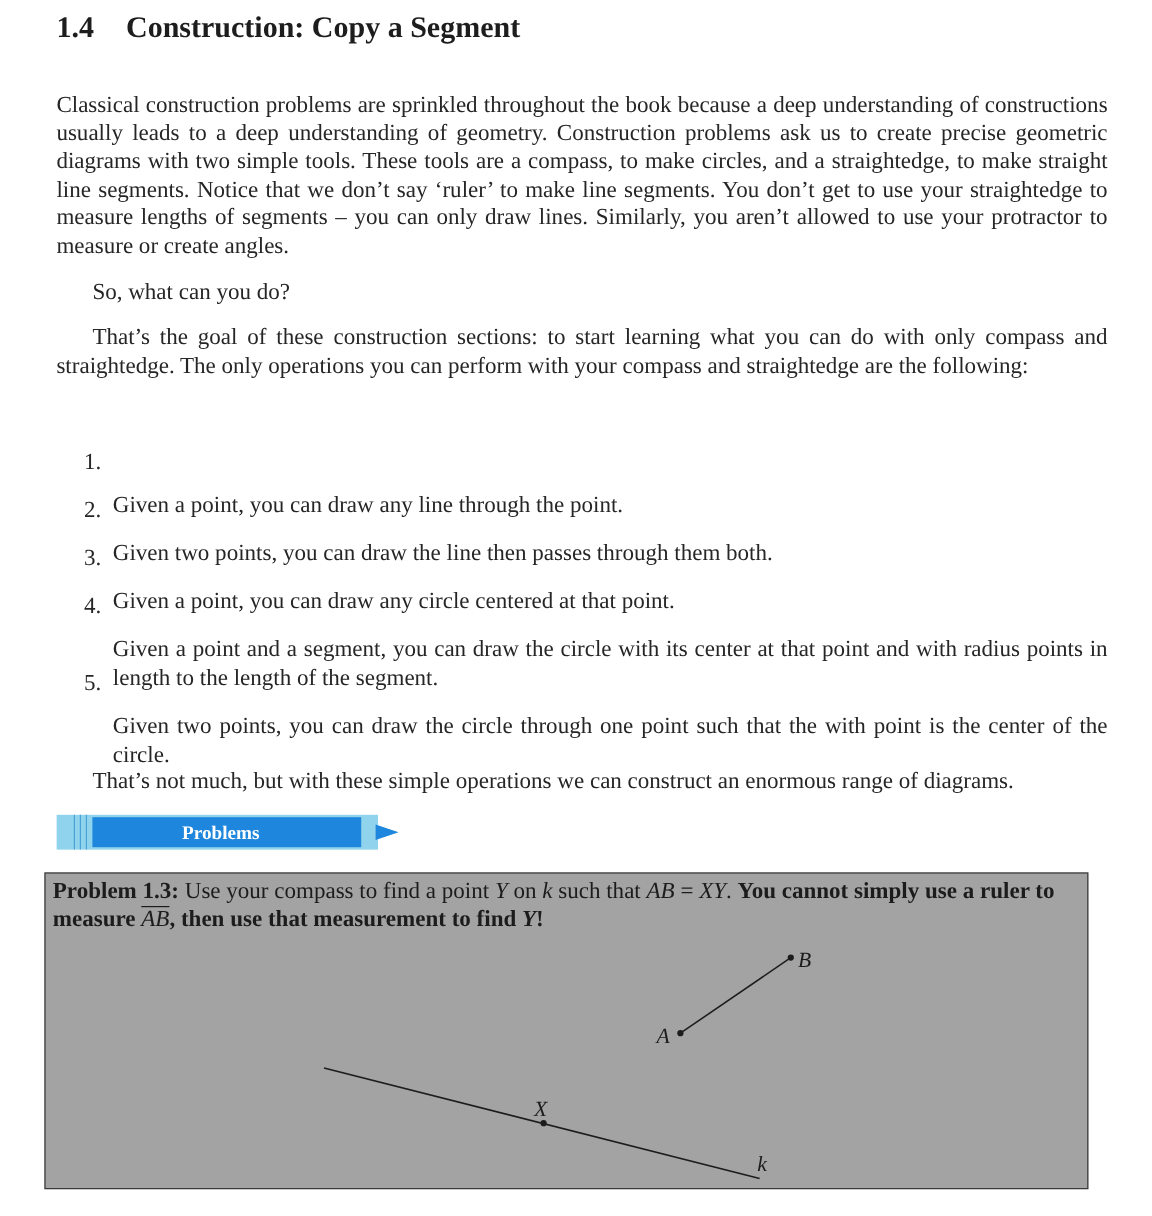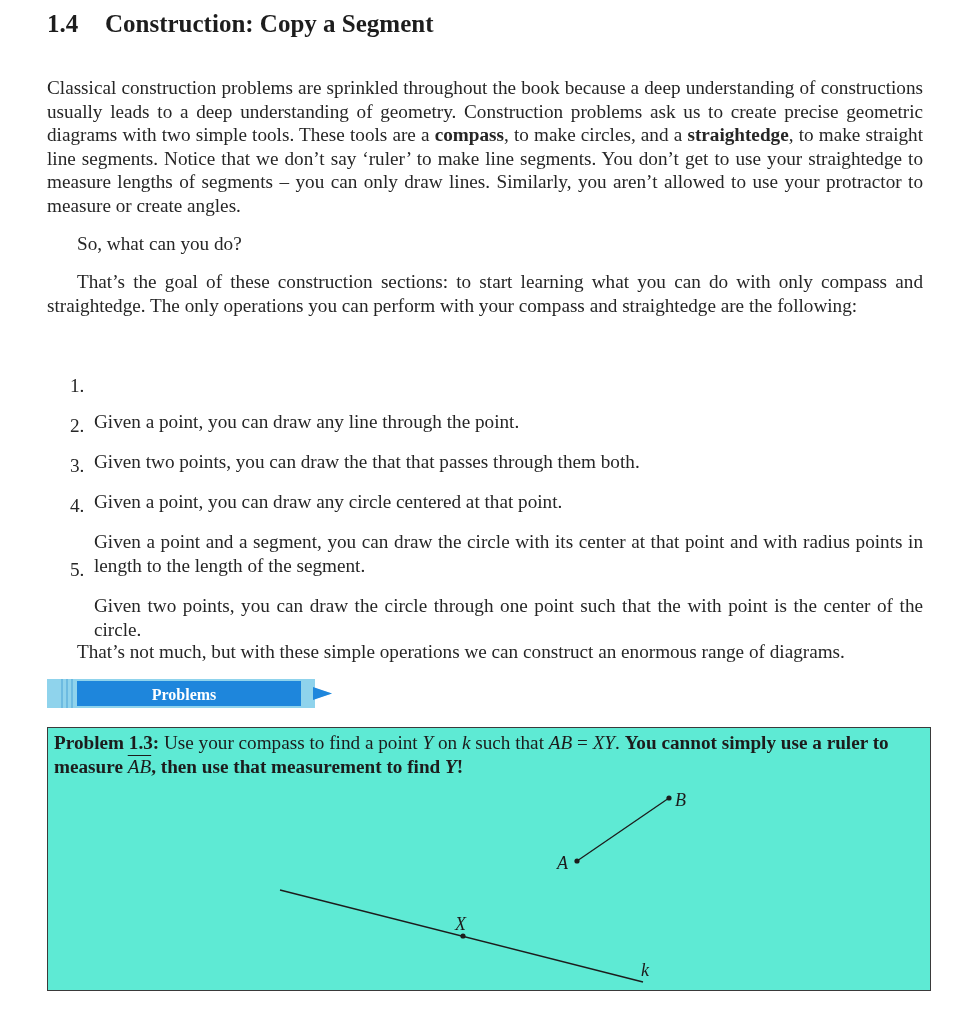--- a/index.html
+++ b/index.html
@@ -10,33 +10,33 @@
   .page { position: absolute; left: 0; top: 0; width: 948px; height: 1013px; }
   .heading {
     position: absolute; left: 47px; top: 10px; font-size: 25px; font-weight: bold; color: #1d1d1d;
     white-space: nowrap;
   }
   .heading .num { display: inline-block; width: 58px; }
   .para {
     position: absolute; left: 47px; width: 876px; font-size: 19.2px; line-height: 23.6px;
     text-align: justify; color: #262626;
   }
-  .para b { font-weight: bold; }
+  .para b { font-weight: normal; }
   .p1 { top: 76px; }
   .p2 { top: 232px; text-indent: 30px; }
   .p3 { top: 270px; text-indent: 30px; }
   .p4 { top: 640px; text-indent: 30px; }
   .list { position: absolute; left: 70px; width: 853px; margin: 0; padding: 0; list-style: none; }
   .list li { position: absolute; left: 0; width: 853px; font-size: 19.2px; line-height: 23.6px; color: #262626; }
   .list li .n { position: absolute; left: 0; width: 22px; }
   .list li .t { display: block; margin-left: 24px; text-align: justify; margin-top: 36px; }
   .banner { position: absolute; left: 47px; top: 677px; width: 285px; height: 33px; }
   .problem-box {
-    position: absolute; left: 47px; top: 727px; width: 868px; height: 262px;
-    border: 1.5px solid #3a3a3a; background: #5eead4; padding-left: 14px;
+    position: absolute; left: 37px; top: 727px; width: 868px; height: 262px;
+    border: 1.5px solid #3a3a3a; background: #a3a3a3;
   }
   .problem-text {
     position: absolute; left: 6px; top: 3px; width: 858px; font-size: 19.2px; line-height: 23.6px; color: #1c1c1c;
   }
   .problem-text b { font-weight: bold; }
   .problem-text i { font-style: italic; }
   .overline { text-decoration: overline; }
   .fig { position: absolute; left: 0; top: 0; }
   .figlabel { font-family: "Liberation Serif", "DejaVu Serif", serif; font-style: italic; font-size: 18px; fill: #1c1c1c; }
 </style>
@@ -54,21 +54,21 @@
   <div class="para p2">So, what can you do?</div>
   <div class="para p3">That’s the goal of these construction sections: to start learning what you can do with only compass and straightedge. The only operations you can perform with your compass and straightedge are the following:</div>
 
   <ol class="list" style="top:374px;">
     <li style="top:0px;">
         <span class="n">1.</span>
         <span class="t">Given a point, you can draw any line through the point.</span>
       </li>
     <li style="top:40px;">
         <span class="n">2.</span>
-        <span class="t">Given two points, you can draw the that that passes through them both.</span>
+        <span class="t">Given two points, you can draw the line then passes through them both.</span>
       </li>
     <li style="top:80px;">
         <span class="n">3.</span>
         <span class="t">Given a point, you can draw any circle centered at that point.</span>
       </li>
     <li style="top:120px;">
         <span class="n">4.</span>
         <span class="t">Given a point and a segment, you can draw the circle with its center at that point and with radius points in length to the length of the segment.</span>
       </li>
     <li style="top:184px;">

